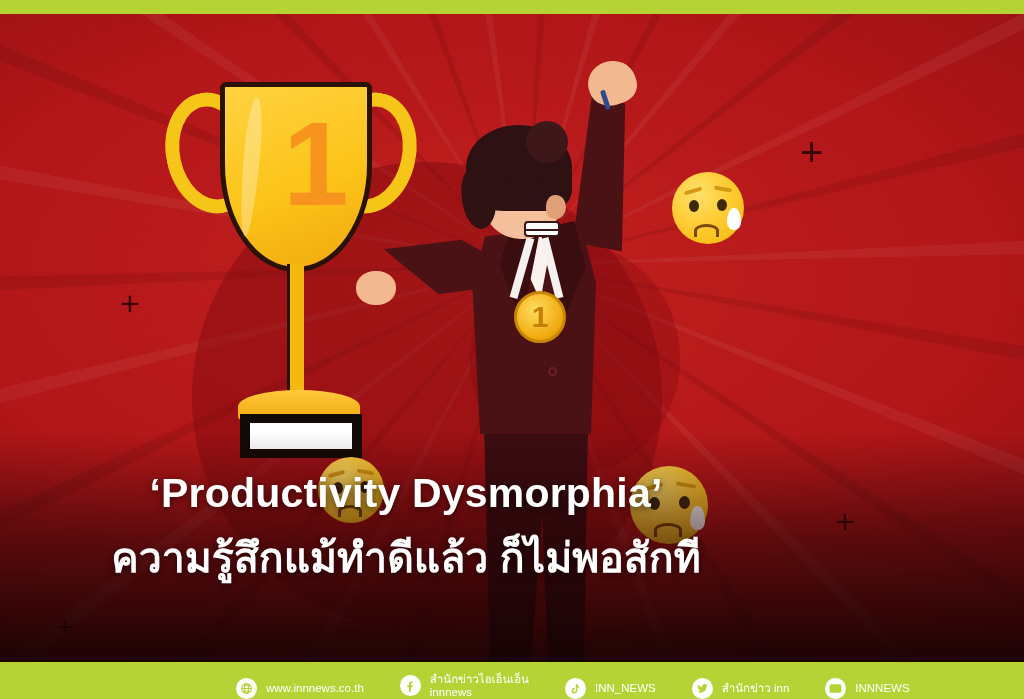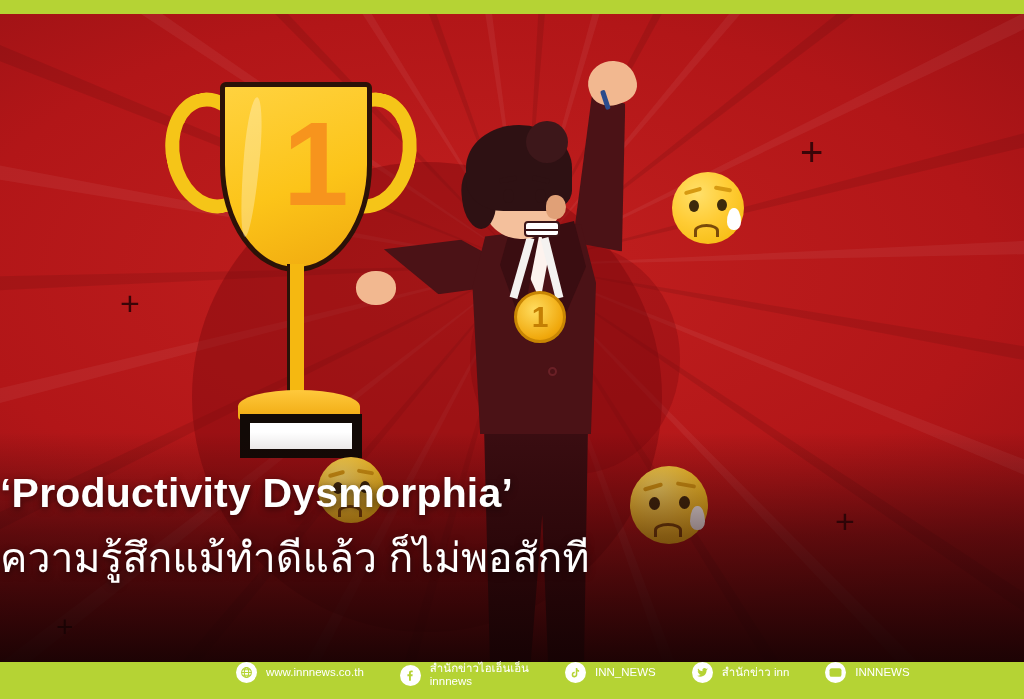--- a/index.html
+++ b/index.html
@@ -156,43 +156,43 @@
   .emo .mo { position:absolute; border:3px solid #7a4a0a; border-bottom:none;
              border-radius:50% 50% 0 0; background:transparent; }
   .emo .tear { position:absolute; background:#fff;
                border-radius:52% 52% 50% 50% / 70% 70% 40% 40%; }
 
   .emo1 { left:672px; top:158px; width:72px; height:72px; }
   .emo2 { left:318px; top:443px; width:66px; height:66px; }
   .emo3 { left:630px; top:452px; width:78px; height:78px; }
 
   
-  .titlewrap { position:absolute; left:0; top:470px; width:812px; z-index:30; }
+  .titlewrap { position:absolute; left:0; top:470px; width:812px; text-align:center; z-index:30; }
   .t1 { color:#fff; font-size:41px; font-weight:bold; letter-spacing:.2px;
         text-shadow:0 2px 7px rgba(0,0,0,.55); }
-  .t2 { color:#fff; font-size:41px; font-weight:normal; margin-top:8px;
+  .t2 { color:#fff; font-size:41px; font-weight:bold; margin-top:8px;
         text-shadow:0 2px 7px rgba(0,0,0,.55); }
 
   
   .logocard {
     position:absolute; left:0; top:14px; width:128px; height:63px;
     background:#fdfdfd; border-bottom-right-radius:18px; z-index:45;
     display:flex; flex-direction:column; align-items:center; justify-content:center;
   }
   .logo-inn { font-size:30px; font-weight:bold; color:#2e4a86; line-height:.9;
               letter-spacing:-1px; position:relative; }
   .logo-inn .dot { position:absolute; left:1px; top:-6px; width:6px; height:6px;
                    border-radius:50%; background:#8dc63f; }
   .logo-badge { margin-top:3px; background:#b5d334; color:#fff; font-size:7px;
                 font-weight:bold; letter-spacing:1.6px; padding:2px 9px 2px 10px; }
 
   
   .footer {
     position:absolute; left:0; bottom:0; width:1024px; height:37px;
-    background:#b5d334; display:flex; align-items:flex-start; z-index:40;
+    background:#b5d334; display:flex; align-items:flex-end; z-index:40;
     padding-left:236px; gap:36px;
   }
   .fitem { display:flex; align-items:center; gap:9px; }
   .ficon { width:21px; height:21px; border-radius:50%; background:#fff;
            display:flex; align-items:center; justify-content:center; flex:0 0 auto;
            color:#b5d334; }
   .ficon svg { display:block; }
   .flabel { color:#fff; font-size:11.5px; line-height:1.15; white-space:nowrap; }
   .flabel .sub { display:block; }
 </style>

